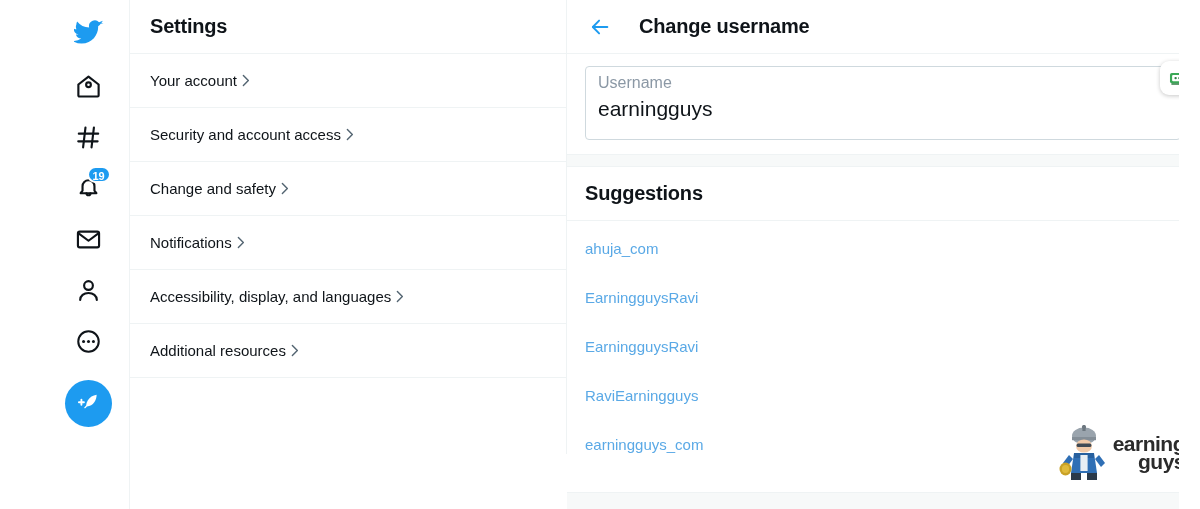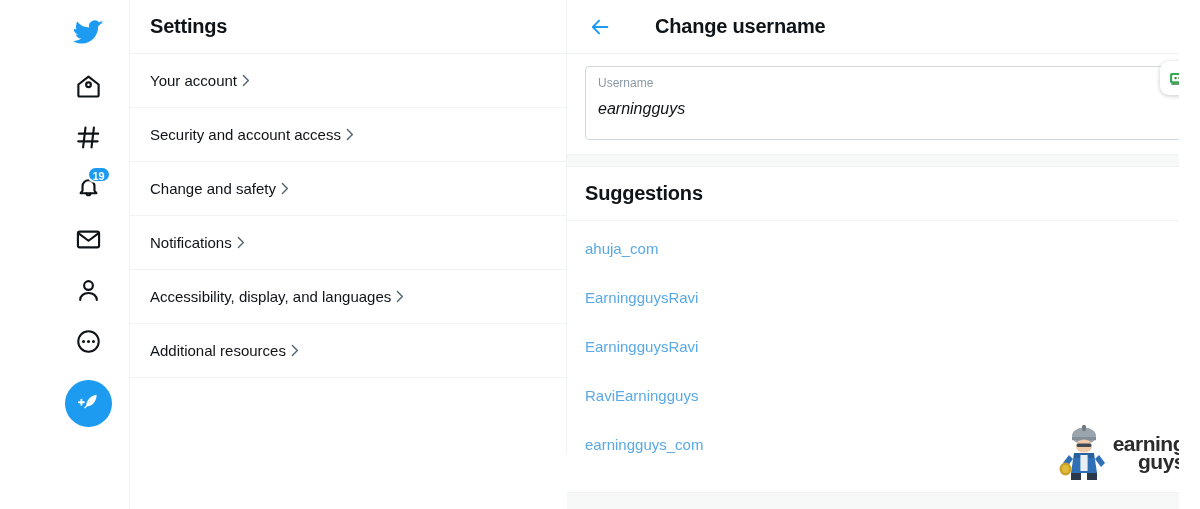--- a/index.html
+++ b/index.html
@@ -133,21 +133,21 @@
     flex-direction: column;
     position: relative;
   }
   .detail-head {
     height: 54px;
     display: flex;
     align-items: center;
     padding: 0 18px;
     box-sizing: border-box;
     border-bottom: 1px solid #eff3f4;
-    gap: 40px;
+    gap: 24px;
   }
   .back-btn {
     width: 30px;
     height: 30px;
     display: flex;
     align-items: center;
     justify-content: center;
     color: #1d9bf0;
     cursor: pointer;
     border-radius: 50%;
@@ -168,30 +168,29 @@
   .field-box {
     position: relative;
     border: 1px solid #cfd9de;
     border-radius: 4px;
     padding: 8px 12px 10px 12px;
     box-sizing: border-box;
     height: 74px;
     background: #ffffff;
   }
   .field-label {
-    font-size: 12px;
+    font-size: 16px;
     color: #8b98a5;
     line-height: 16px;
   }
   .field-value {
-    font-size: 16px;
+    font-size: 21px;
     color: #0f1419;
     line-height: 30px;
     margin-top: 3px;
-    font-style: italic;
   }
   .pwmgr-icon {
     position: absolute;
     top: -6px;
     right: -14px;
     width: 34px;
     height: 34px;
     border-radius: 9px;
     background: #ffffff;
     box-shadow: 0 1px 4px rgba(0,0,0,0.22);

